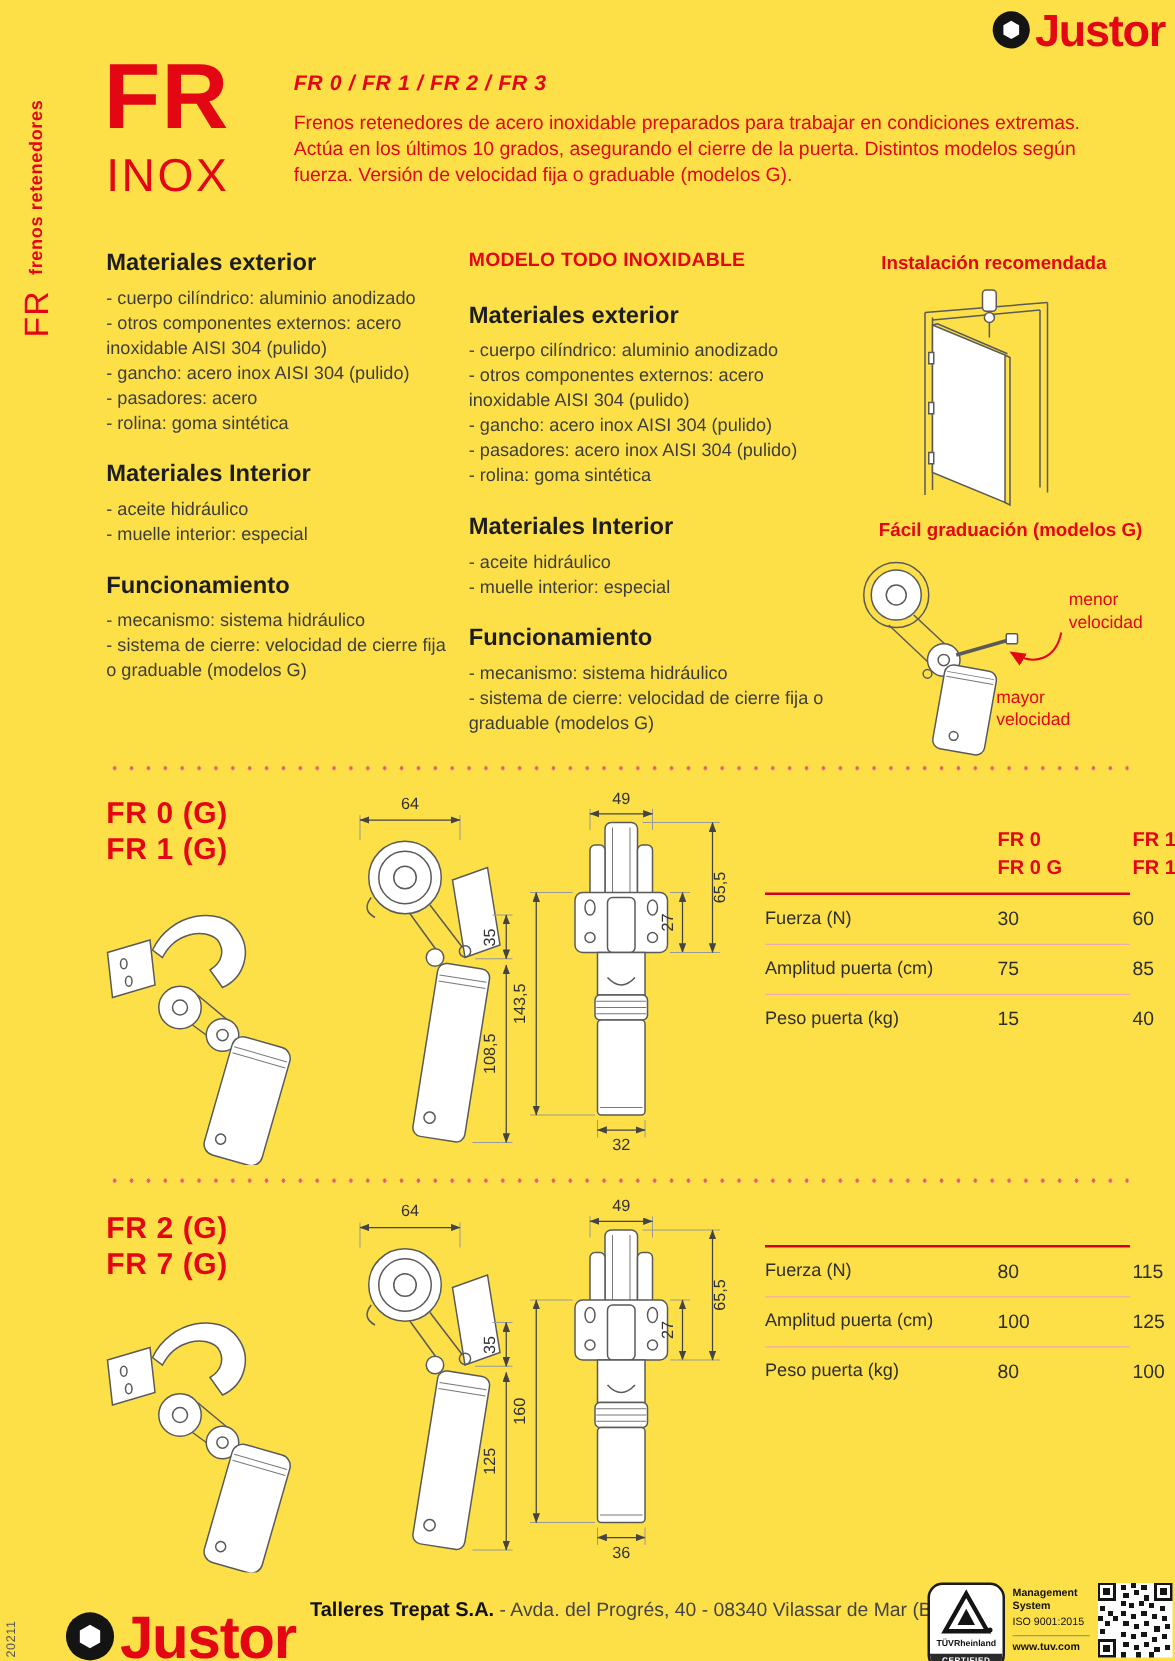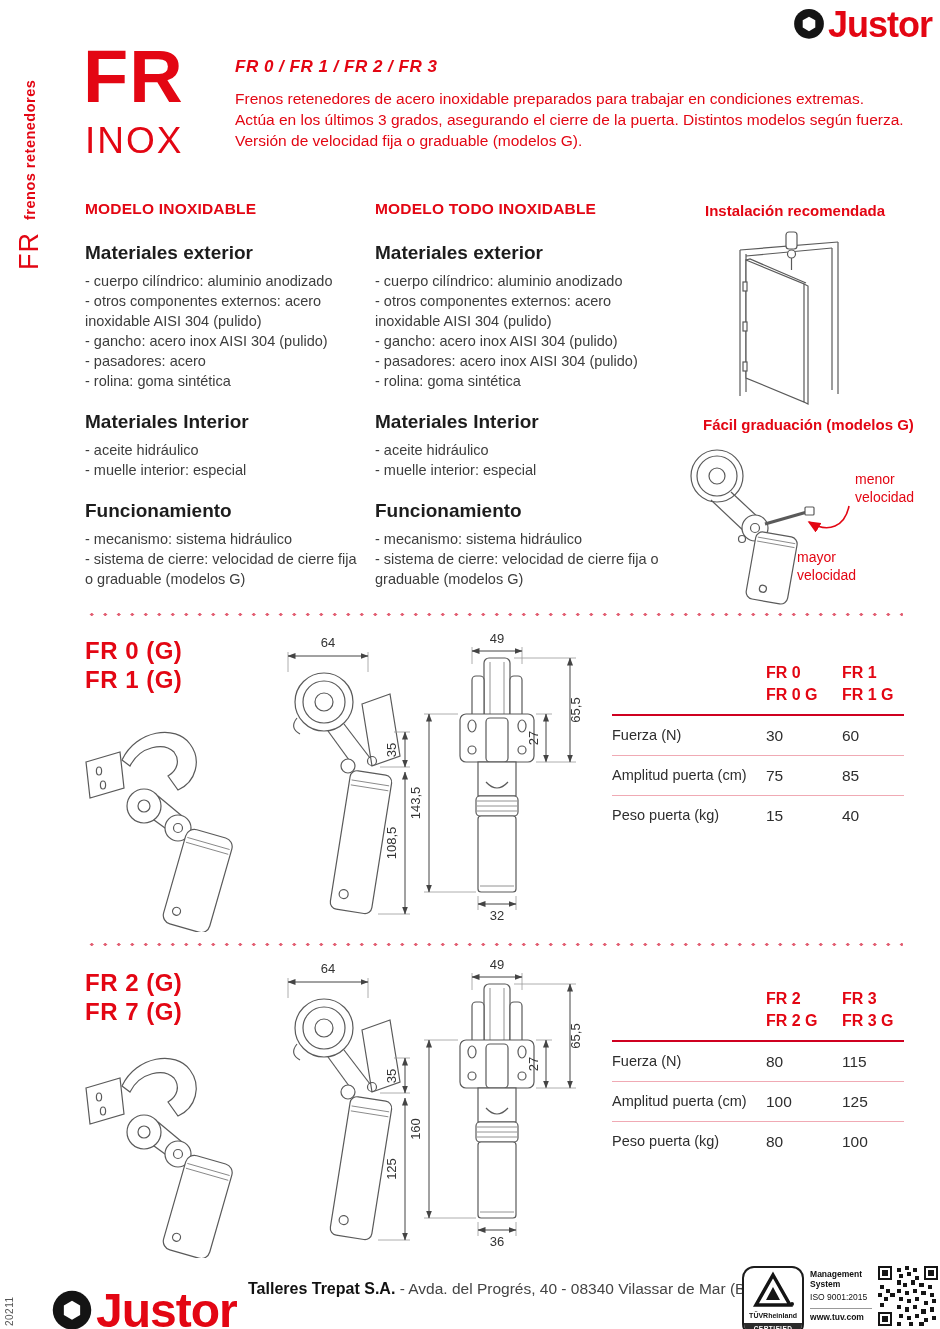--- a/index.html
+++ b/index.html
@@ -4,21 +4,21 @@
 <style>
   :root{
     --red:#e30613;
     --red-soft:#e25e72;
     --ink:#333333;
     --stroke:#5a5a5a;
   }
   *{box-sizing:border-box;margin:0;padding:0;}
   body{background:#888;font-family:"Liberation Sans",sans-serif;}
   .page{
-    position:relative;width:940px;height:1329px;background:#ffffff;
+    position:relative;width:940px;height:1329px;background:#fde047;
     overflow:hidden;margin:0 auto;
   }
   .abs{position:absolute;}
 
   
   .logo{display:flex;align-items:center;gap:2px;}
   .logo-text{color:var(--red);font-weight:700;letter-spacing:-1px;}
   .logo-top{top:4px;right:8px;}
   .logo-top .logo-text{font-size:36px;}
   .logo-footer{left:50px;top:1283px;}
@@ -61,21 +61,21 @@
     left:85px;width:818px;height:5px;
     background-image:radial-gradient(circle,var(--red-soft) 1.5px,transparent 1.7px);
     background-size:13.5px 5px;background-position:0 50%;background-repeat:repeat-x;
   }
 
   
   .sec-title{left:85px;font-size:24px;font-weight:700;color:var(--red);line-height:29px;letter-spacing:.5px;}
 
   
   .spec-table{left:612px;width:292px;}
-  .t-head,.t-row{display:grid;grid-template-columns:154px 76px 62px;}
+  .t-head,.t-row{display:grid;grid-template-columns:154px 76px 62px;gap:32px;}
   .t-colhead{color:var(--red);font-weight:700;font-size:16px;line-height:22px;}
   .t-rule{border-top:2px solid #d8randomize0020;border-top:2px solid #cf0020;margin-top:8px;}
   .t-sep{border-top:1px solid #f0aab4;}
   .t-row{padding:11px 0 10px 0;}
   .t-rowlabel{font-size:14.5px;color:#2e2e2e;}
   .t-val{font-size:15.5px;color:#2e2e2e;}
 
   
   svg text{font-family:"Liberation Sans",sans-serif;}
   .dimtext{font-size:13px;fill:#333;}
@@ -117,24 +117,23 @@
   </div>
 
   <div class="abs side-vert">
     <span class="code">FR</span>
     <span class="lbl">frenos retenedores</span>
   </div>
 
   <div class="abs big-fr">FR</div>
   <div class="abs inox">INOX</div>
   <div class="abs models-line">FR 0 / FR 1 / FR 2 / FR 3</div>
-  <div class="abs descr">Frenos retenedores de acero inoxidable preparados para trabajar en condiciones extremas. Actúa en los últimos 3 grados, asegurando el cierre de la puerta. Distintos modelos según fuerza. Versión de velocidad fija o graduable (modelos G).</div>
+  <div class="abs descr">Frenos retenedores de acero inoxidable preparados para trabajar en condiciones extremas. Actúa en los últimos 10 grados, asegurando el cierre de la puerta. Distintos modelos según fuerza. Versión de velocidad fija o graduable (modelos G).</div>
 
   <div class="abs spec-col" style="left:85px;">
-    <div class="spec-heading">MODELO INOXIDABLE</div>
     <div class="spec-group">
       <div class="group-title">Materiales exterior</div>
       <div class="spec-item">- cuerpo cilíndrico: aluminio anodizado</div>
       <div class="spec-item">- otros componentes externos: acero inoxidable AISI 304 (pulido)</div>
       <div class="spec-item">- gancho: acero inox AISI 304 (pulido)</div>
       <div class="spec-item">- pasadores: acero</div>
       <div class="spec-item">- rolina: goma sintética</div>
     </div>
     <div class="spec-group">
       <div class="group-title">Materiales Interior</div>
@@ -498,31 +497,20 @@
       <line class="dim" x1="27" y1="84" x2="27" y2="262" marker-start="url(#f2a)" marker-end="url(#f2a)"></line>
       <text class="dimtext" x="18" y="173" text-anchor="middle" transform="rotate(-90 18 173)">160</text>
       <line class="ext" x1="76" y1="266" x2="76" y2="280"></line>
       <line class="ext" x1="114" y1="266" x2="114" y2="280"></line>
       <line class="dim" x1="76" y1="274" x2="114" y2="274" marker-start="url(#f2a)" marker-end="url(#f2a)"></line>
       <text class="dimtext" x="95" y="290" text-anchor="middle">36</text>
     </svg>
   </div>
 
   <div class="abs spec-table" style="top:988px;">
-    <div class="t-head">
-      <div></div>
-      <div class="t-colhead">
-        <div>FR 2</div>
-        <div>FR 2 G</div>
-      </div>
-      <div class="t-colhead">
-        <div>FR 3</div>
-        <div>FR 3 G</div>
-      </div>
-    </div>
     <div class="t-rule"></div>
     <div class="t-row">
       <div class="t-rowlabel">Fuerza  (N)</div>
       <div class="t-val">80</div>
       <div class="t-val">115</div>
     </div>
     <div class="t-sep"></div>
     <div class="t-row">
       <div class="t-rowlabel">Amplitud puerta (cm)</div>
       <div class="t-val">100</div>

